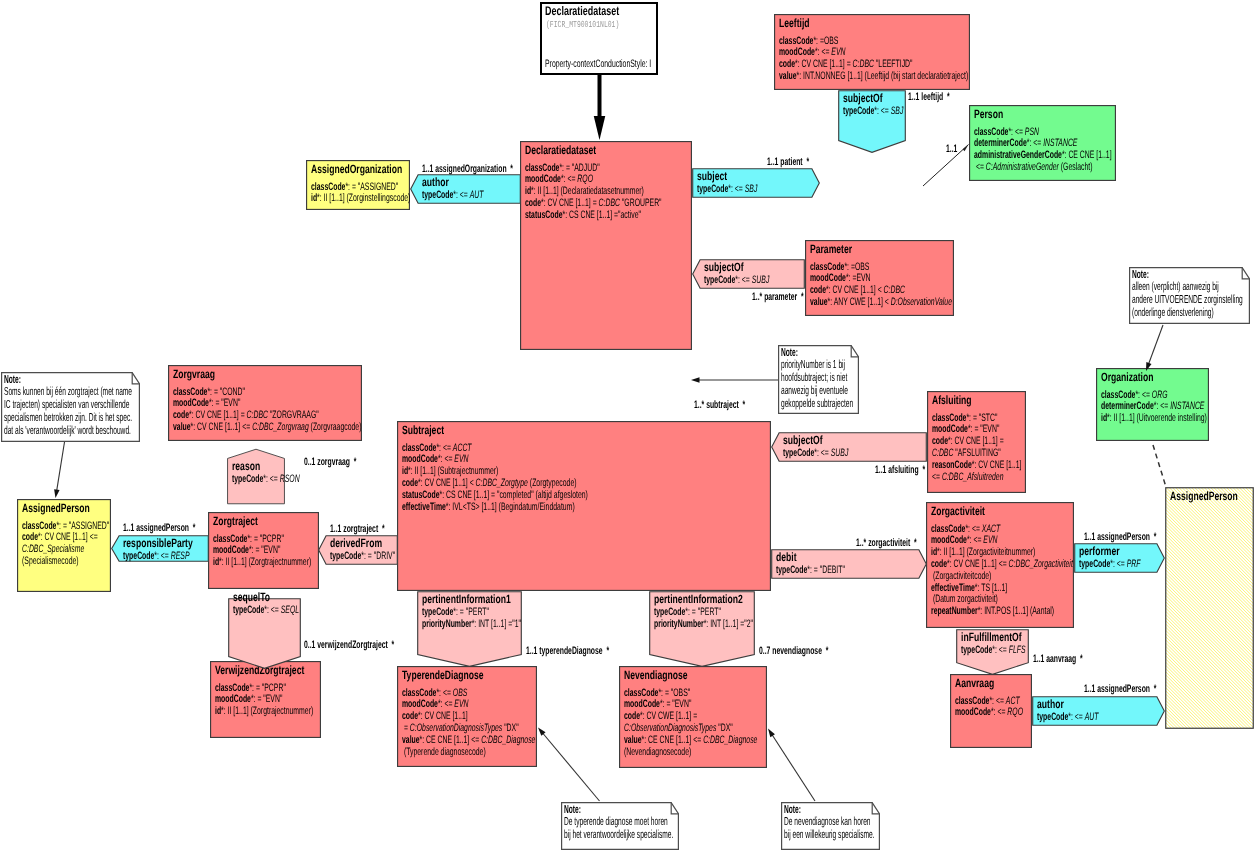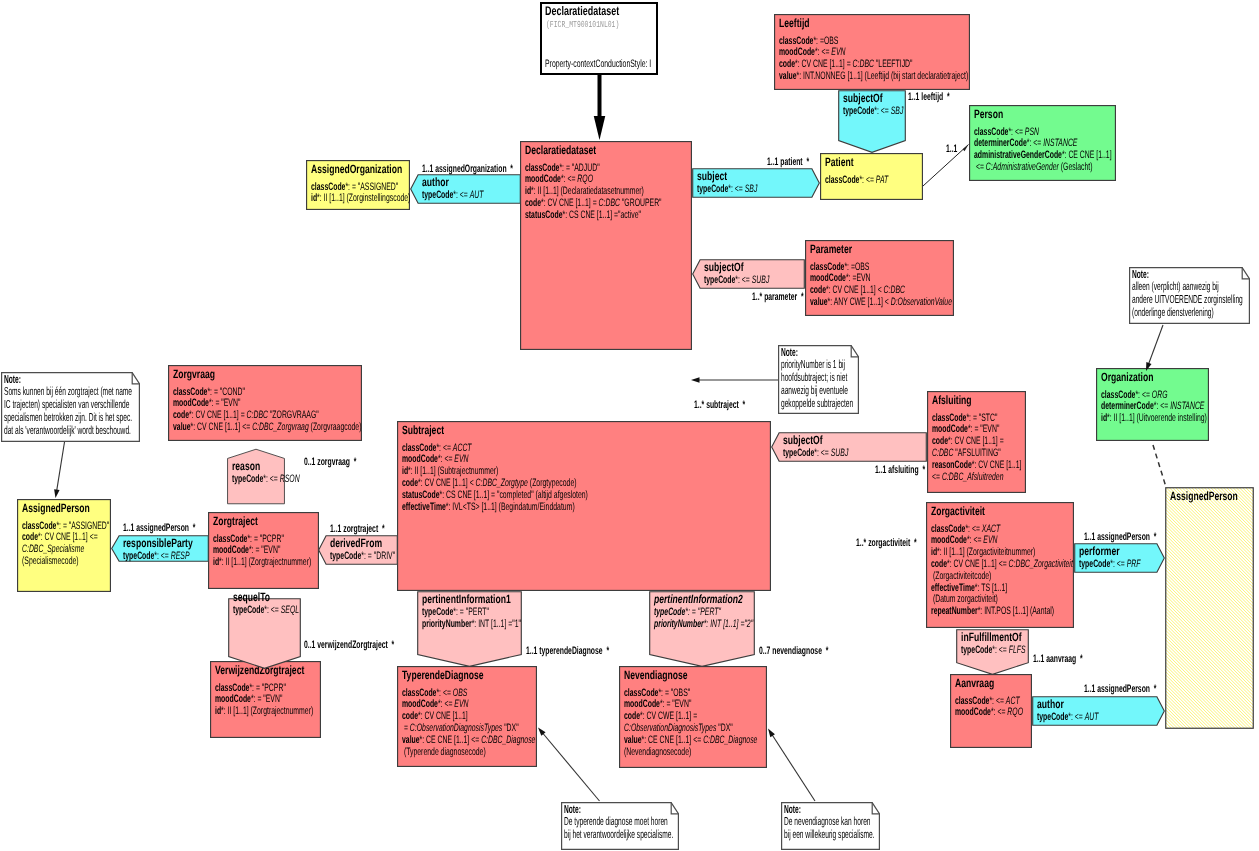--- a/index.html
+++ b/index.html
@@ -63,29 +63,20 @@
     <div class="node" style="left: 306px; top: 160px; width: 104px; height: 50px;">
       <svg class="shp" viewBox="0 0 104 50" width="104" height="50">
         <rect x="0.575" y="0.575" width="102.85" height="48.85" fill="#ffff80" stroke="#3d3d3d" stroke-width="1.15"></rect>
       </svg>
       <div class="txt">
         <div class="ttl" style="left: 5px; top: 1.5px; font-size: 12px; transform: scaleX(0.716);">AssignedOrganization</div>
         <div class="ln" style="left: 5px; top: 20.6px; font-size: 10.8px; transform: scaleX(0.637);"><b>classCode</b>*: = "ASSIGNED"</div>
         <div class="ln" style="left: 5px; top: 32.4px; font-size: 10.8px; transform: scaleX(0.637);"><b>id</b>*: II [1..1] (Zorginstellingscode)</div>
       </div>
     </div>
-    <div class="node" style="left: 820px; top: 153px; width: 103px; height: 47px;">
-      <svg class="shp" viewBox="0 0 103 47" width="103" height="47">
-        <rect x="0.575" y="0.575" width="101.85" height="45.85" fill="#ffff80" stroke="#3d3d3d" stroke-width="1.15"></rect>
-      </svg>
-      <div class="txt">
-        <div class="ttl" style="left: 5px; top: 1.5px; font-size: 12px; transform: scaleX(0.716);">Patient</div>
-        <div class="ln" style="left: 5px; top: 20.6px; font-size: 10.8px; transform: scaleX(0.637);"><b>classCode</b>*: &lt;= <i>PAT</i></div>
-      </div>
-    </div>
     <div class="node" style="left: 969px; top: 105px; width: 147px; height: 76px;">
       <svg class="shp" viewBox="0 0 147 76" width="147" height="76">
         <rect x="0.575" y="0.575" width="145.85" height="74.85" fill="#73fb8f" stroke="#3d3d3d" stroke-width="1.15"></rect>
       </svg>
       <div class="txt">
         <div class="ttl" style="left: 5px; top: 1.5px; font-size: 12px; transform: scaleX(0.716);">Person</div>
         <div class="ln" style="left: 5px; top: 20.6px; font-size: 10.8px; transform: scaleX(0.637);"><b>classCode</b>*: &lt;= <i>PSN</i></div>
         <div class="ln" style="left: 5px; top: 32.4px; font-size: 10.8px; transform: scaleX(0.637);"><b>determinerCode</b>*: &lt;= <i>INSTANCE</i></div>
         <div class="ln" style="left: 5px; top: 44.2px; font-size: 10.8px; transform: scaleX(0.637);"><b>administrativeGenderCode</b>*: CE CNE [1..1]</div>
         <div class="ln" style="left: 5px; top: 56px; font-size: 10.8px; transform: scaleX(0.637);"> &lt;= <i>C:AdministrativeGender</i> (Geslacht)</div>
@@ -349,41 +340,52 @@
         <g transform="translate(0.7,0.7) scale(0.9866666666666666,0.981578947368421)">
           <path d="M 0 0 L 105 0 L 105 64 L 52.5 76 L 0 64 Z" fill="#ffc0c0" stroke="#3d3d3d" stroke-width="1.15"></path>
         </g>
       </svg>
       <div class="txt">
         <div class="ttl" style="left: 5px; top: 1.2px; font-size: 12px; transform: scaleX(0.716);">pertinentInformation1</div>
         <div class="ln" style="left: 5px; top: 15.2px; font-size: 10.8px; transform: scaleX(0.637);"><b>typeCode</b>*: = "PERT"</div>
         <div class="ln" style="left: 5px; top: 26.8px; font-size: 10.8px; transform: scaleX(0.637);"><b>priorityNumber</b>*: INT [1..1] ="1"</div>
       </div>
     </div>
-    <div class="node" style="left: 649px; top: 591px; width: 106px; height: 76px; font-style: italic;">
+    <div class="node" style="left: 649px; top: 591px; width: 106px; height: 76px;">
       <svg class="shp" viewBox="0 0 106 76" width="106" height="76">
         <g transform="translate(0.7,0.7) scale(0.9867924528301886,0.981578947368421)">
           <path d="M 0 0 L 106 0 L 106 64 L 53 76 L 0 64 Z" fill="#ffc0c0" stroke="#3d3d3d" stroke-width="1.15"></path>
         </g>
       </svg>
       <div class="txt">
         <div class="ttl" style="left: 5px; top: 1.2px; font-size: 12px; transform: scaleX(0.716);">pertinentInformation2</div>
         <div class="ln" style="left: 5px; top: 15.2px; font-size: 10.8px; transform: scaleX(0.637);"><b>typeCode</b>*: = "PERT"</div>
         <div class="ln" style="left: 5px; top: 26.8px; font-size: 10.8px; transform: scaleX(0.637);"><b>priorityNumber</b>*: INT [1..1] ="2"</div>
       </div>
     </div>
     <div class="node" style="left: 771px; top: 432px; width: 156px; height: 30px;">
       <svg class="shp" viewBox="0 0 156 30" width="156" height="30">
         <g transform="translate(0.7,0.7) scale(0.991025641025641,0.9533333333333334)">
           <path d="M 7.5 0 L 156 0 L 156 30 L 7.5 30 L 0 15 Z" fill="#ffc0c0" stroke="#3d3d3d" stroke-width="1.15"></path>
         </g>
       </svg>
       <div class="txt">
         <div class="ttl" style="left: 11.5px; top: 1.2px; font-size: 12px; transform: scaleX(0.716);">subjectOf</div>
         <div class="ln" style="left: 11.5px; top: 15.2px; font-size: 10.8px; transform: scaleX(0.637);"><b>typeCode</b>*: &lt;= <i>SUBJ</i></div>
+      </div>
+    </div>
+    <div class="node" style="left: 771px; top: 549px; width: 156px; height: 30px;">
+      <svg class="shp" viewBox="0 0 156 30" width="156" height="30">
+        <g transform="translate(0.7,0.7) scale(0.991025641025641,0.9533333333333334)">
+          <path d="M 0 0 L 148.5 0 L 156 15 L 148.5 30 L 0 30 Z" fill="#ffc0c0" stroke="#3d3d3d" stroke-width="1.15"></path>
+        </g>
+      </svg>
+      <div class="txt">
+        <div class="ttl" style="left: 5px; top: 1.2px; font-size: 12px; transform: scaleX(0.716);">debit</div>
+        <div class="ln" style="left: 5px; top: 15.2px; font-size: 10.8px; transform: scaleX(0.637);"><b>typeCode</b>*: = "DEBIT"</div>
       </div>
     </div>
     <div class="node" style="left: 1074px; top: 543px; width: 91px; height: 30px;">
       <svg class="shp" viewBox="0 0 91 30" width="91" height="30">
         <g transform="translate(0.7,0.7) scale(0.9846153846153846,0.9533333333333334)">
           <path d="M 0 0 L 83.5 0 L 91 15 L 83.5 30 L 0 30 Z" fill="#73f7fb" stroke="#3d3d3d" stroke-width="1.15"></path>
         </g>
       </svg>
       <div class="txt">
         <div class="ttl" style="left: 5px; top: 1.2px; font-size: 12px; transform: scaleX(0.716);">performer</div>

